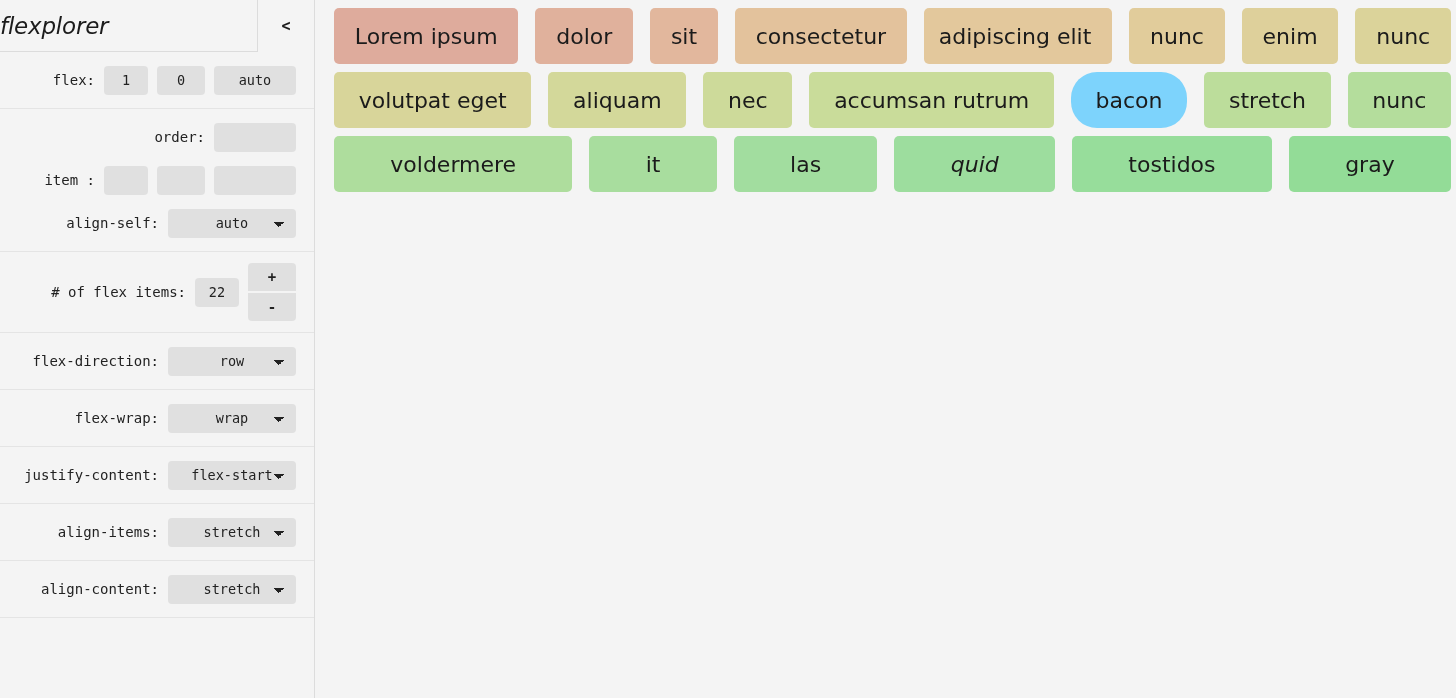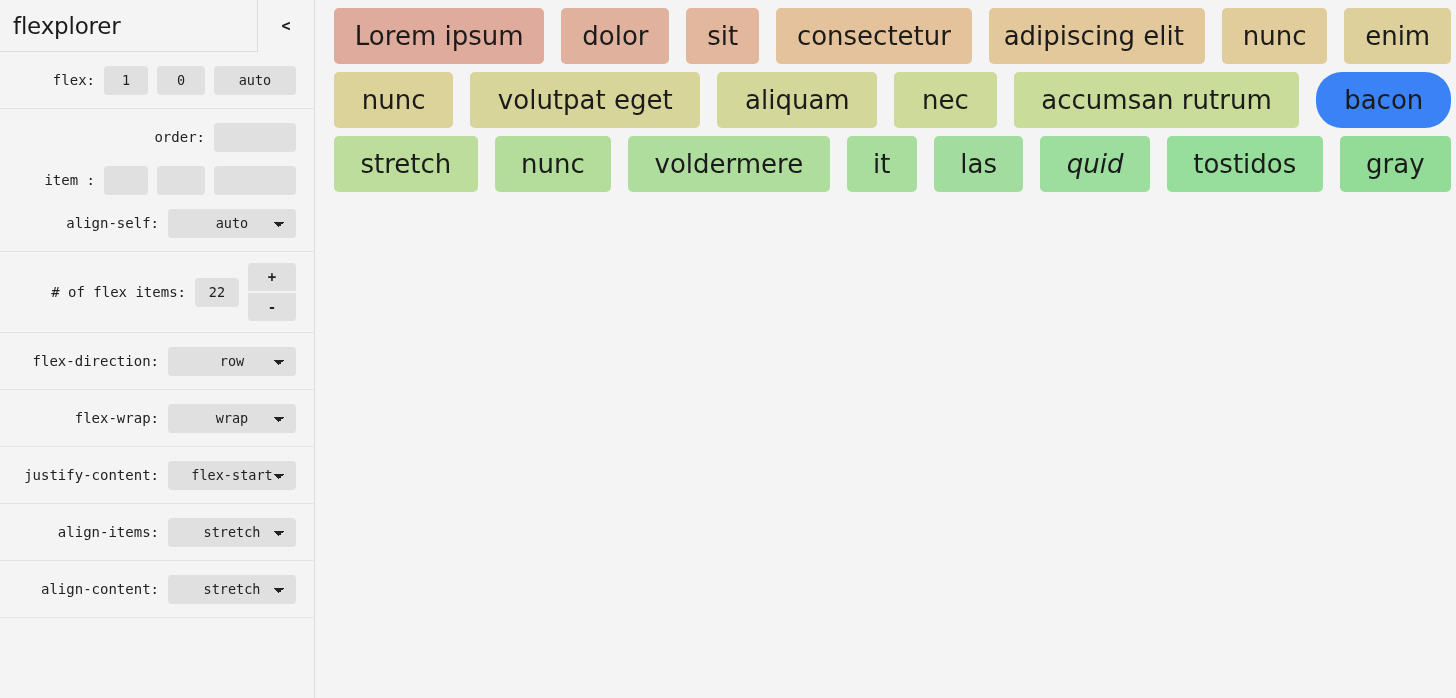--- a/index.html
+++ b/index.html
@@ -24,25 +24,25 @@
   }
   .sidebar-header {
     height: 52px;
     flex: 0 0 52px;
     display: flex;
     align-items: center;
     border-bottom: 1px solid #dcdcdc;
   }
   .app-title {
     flex: 1;
-    padding-left: 13px;
     font-size: 23px;
     color: #1b1b1b;
     font-family: "DejaVu Sans", sans-serif;
     letter-spacing: -0.2px;
+    font-style: italic;
   }
   .collapse-btn {
     width: 57px;
     height: 52px;
     flex: 0 0 57px;
     border-left: 1px solid #dcdcdc;
     background: #f4f4f4;
     display: flex;
     align-items: center;
     justify-content: center;
@@ -155,21 +155,21 @@
   .flex-item {
     flex: 1 0 auto;
     margin: 0 5px 8px 12px;
     border-radius: 5px;
     height: 56px;
     display: flex;
     align-items: center;
     justify-content: center;
     padding: 0 18px;
     font-family: "DejaVu Sans", sans-serif;
-    font-size: 26px;
+    font-size: 22px;
     color: #1b1b1b;
     white-space: nowrap;
     cursor: pointer;
   }
 </style>
 </head>
 <body>
 
 <div class="app">
 
@@ -277,21 +277,21 @@
         <div class="flex-item" style="background: rgb(226, 183, 157); text-align: right;">sit</div>
         <div class="flex-item" style="background: rgb(227, 194, 156);">consectetur</div>
         <div class="flex-item" style="background: rgb(227, 200, 156); padding-left: 12px;">adipiscing elit</div>
         <div class="flex-item" style="background: rgb(225, 204, 155);">nunc</div>
         <div class="flex-item" style="background: rgb(222, 208, 155);">enim</div>
         <div class="flex-item" style="background: rgb(219, 211, 154);">nunc</div>
         <div class="flex-item" style="background: rgb(216, 213, 154);">volutpat eget</div>
         <div class="flex-item" style="background: rgb(211, 216, 154);">aliquam</div>
         <div class="flex-item" style="background: rgb(205, 218, 154); text-align: center;">nec</div>
         <div class="flex-item" style="background: rgb(201, 220, 154);">accumsan rutrum</div>
-        <div class="flex-item" style="background: #3b82f6; border-radius: 26px;">bacon</div>
+        <div class="flex-item" style="background: #7dd3fc; border-radius: 26px;">bacon</div>
         <div class="flex-item" style="background: rgb(188, 221, 155);">stretch</div>
         <div class="flex-item" style="background: rgb(180, 221, 156);">nunc</div>
         <div class="flex-item" style="background: rgb(174, 221, 157);">voldermere</div>
         <div class="flex-item" style="background: rgb(168, 221, 158);">it</div>
         <div class="flex-item" style="background: rgb(162, 221, 159);">las</div>
         <div class="flex-item" style="background: rgb(157, 221, 158); font-style: italic;">quid</div>
         <div class="flex-item" style="background: rgb(151, 221, 155);">tostidos</div>
         <div class="flex-item" style="background: rgb(147, 220, 151);">gray</div>
       </div>
   </main>

